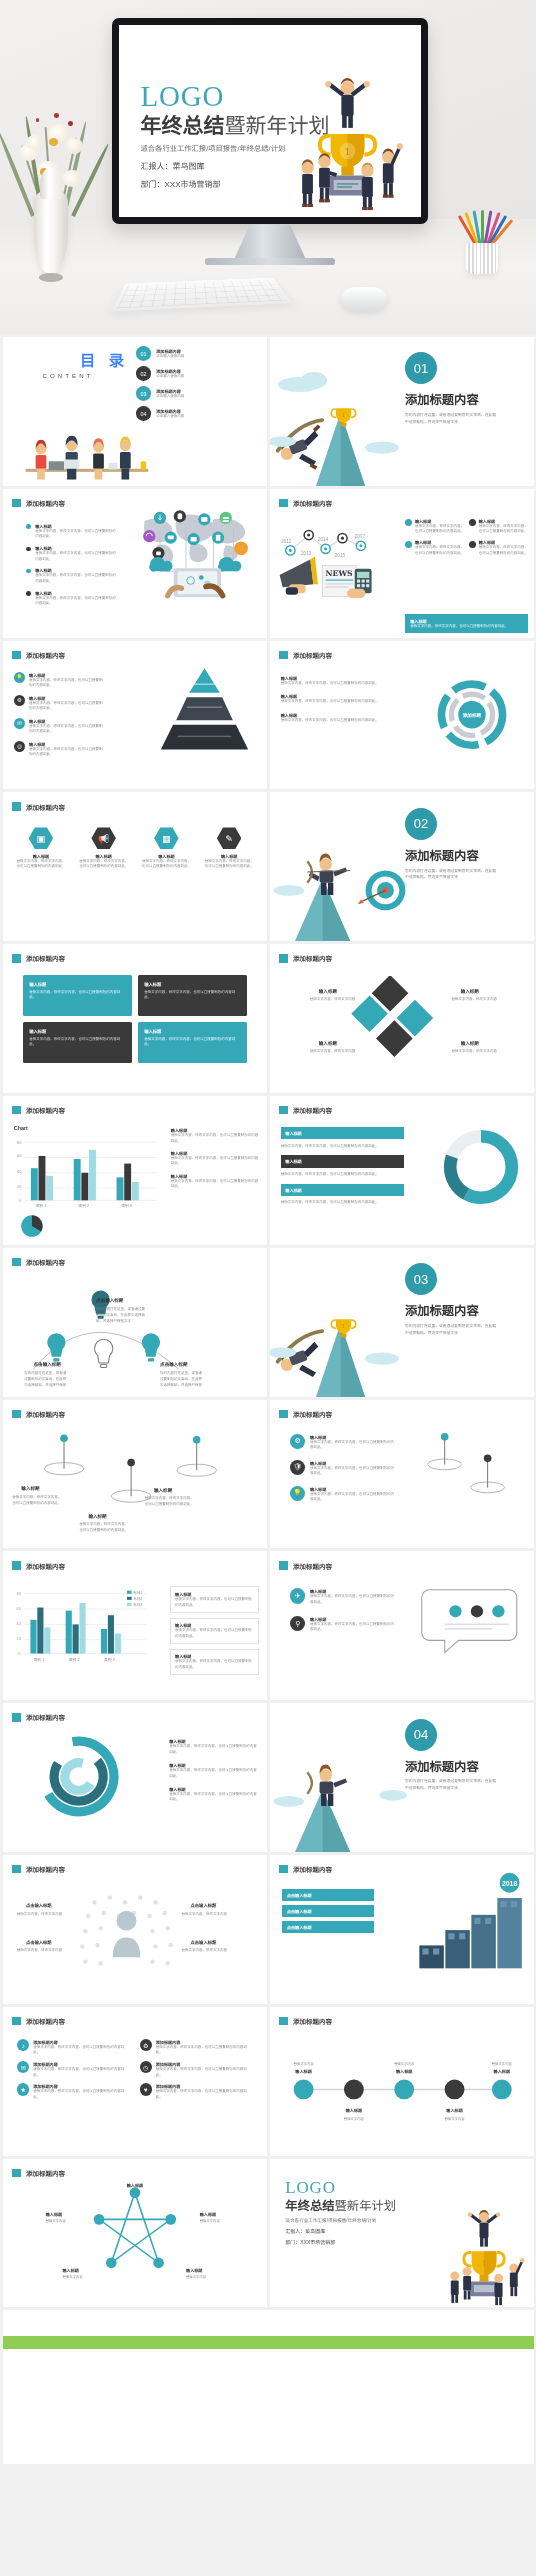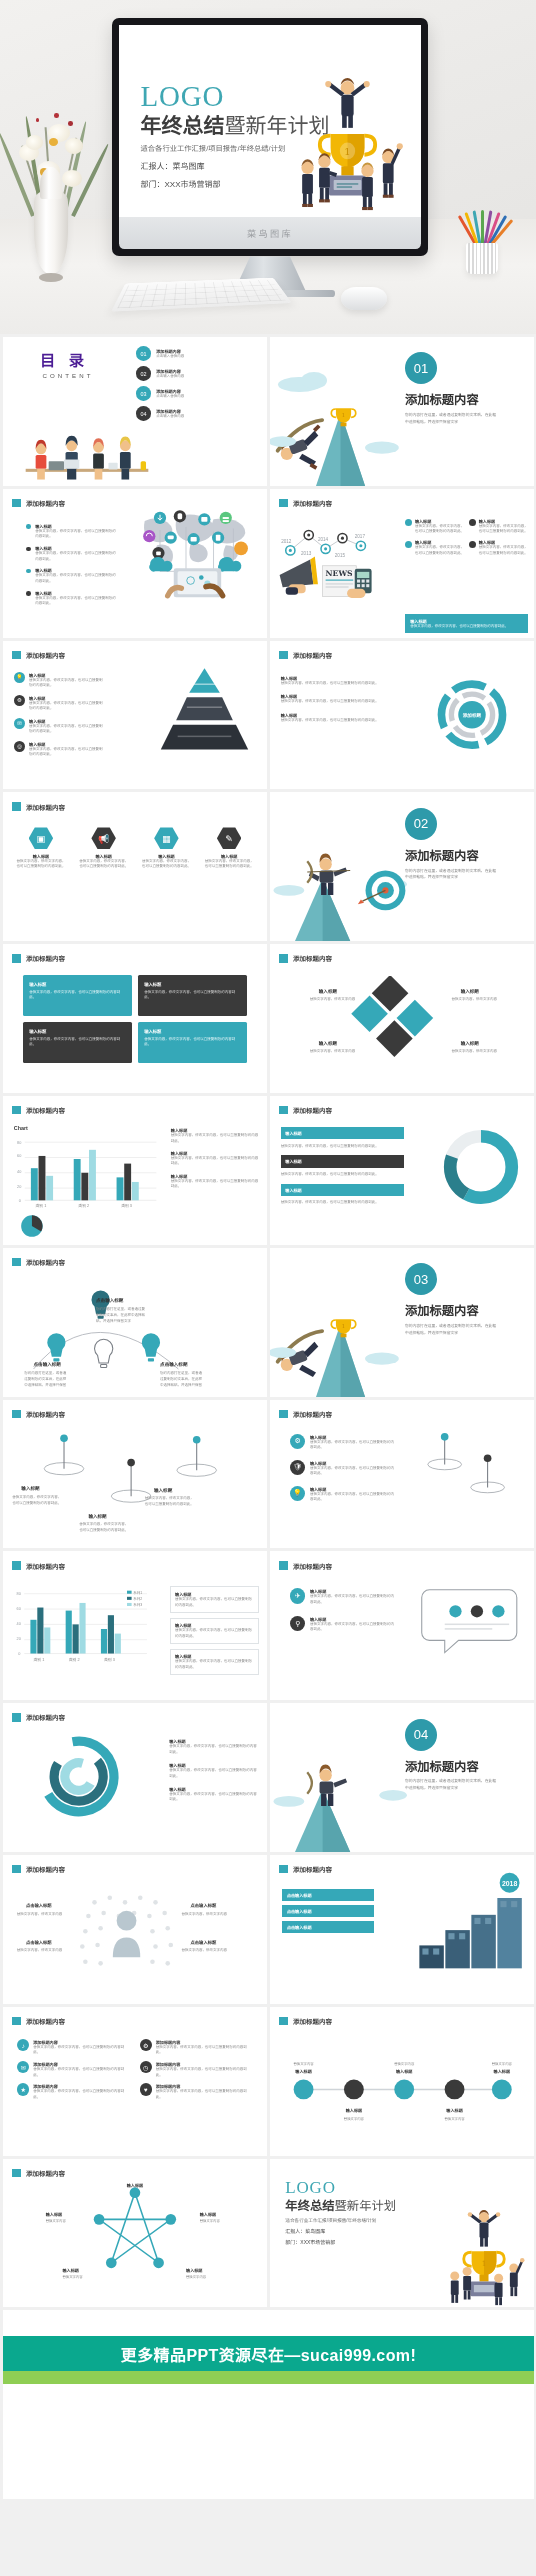--- a/index.html
+++ b/index.html
@@ -266,39 +266,36 @@
                 <circle cx="148" cy="98" r="4" fill="#f0c08a"></circle>
                 <rect x="127" y="146" width="5" height="16" fill="#2b3246"></rect>
                 <rect x="134" y="146" width="5" height="16" fill="#2b3246"></rect>
                 <rect x="126" y="161" width="7" height="4" fill="#6b3f2a"></rect>
                 <rect x="133" y="161" width="7" height="4" fill="#6b3f2a"></rect>
               </g>
             </svg>
           </div>
 
         </div>
-        <div class="chin">
-          <span>菜鸟图库</span>
-        </div>
       </div>
       <div class="neck"></div>
       <div class="foot"></div>
     </div>
 
     <div class="keyboard">
         <div class="keys"></div>
       </div>
     <div class="mouse"></div>
   </div>
 
   <div class="grid">
 
     <div class="slide">
       <div style="position:absolute;left:37px;top:10.7px;">
-        <div style="font-size:15.3px;font-weight:700;color:#4c1d95;letter-spacing:4.6px;">目  录</div>
+        <div style="font-size:15.3px;font-weight:700;color:#3b82f6;letter-spacing:4.6px;margin-left:40px;">目  录</div>
         <div style="font-size:6.1px;color:#555;letter-spacing:3.1px;margin-top:2.3px;margin-left:2.3px;">CONTENT</div>
       </div>
       <div style="position:absolute;right:7.7px;top:9.2px;width:123px;">
         <div style="display:flex;align-items:center;margin-bottom:5.4px;">
           <div class="circ bg-cy" style="width:14.6px;height:14.6px;font-size:5.4px;">01</div>
           <div style="margin-left:5.4px;">
             <div class="tiny-t">添加标题内容</div>
             <div class="tiny">点击输入替换内容</div>
           </div>
         </div>
@@ -1279,19 +1276,18 @@
             <rect x="127" y="146" width="5" height="16" fill="#2b3246"></rect>
             <rect x="134" y="146" width="5" height="16" fill="#2b3246"></rect>
           </g>
       </svg>
     </div>
 
   </div>
 
   <div class="banner-wrap">
     <div class="white-gap"></div>
-    <div class="banner teal">更多精品PPT资源尽在—sucai999.com!</div>
     <div class="banner green2"></div>
     <div class="white-gap2"></div>
   </div>
 
 </div>
 
 
 </body></html>

